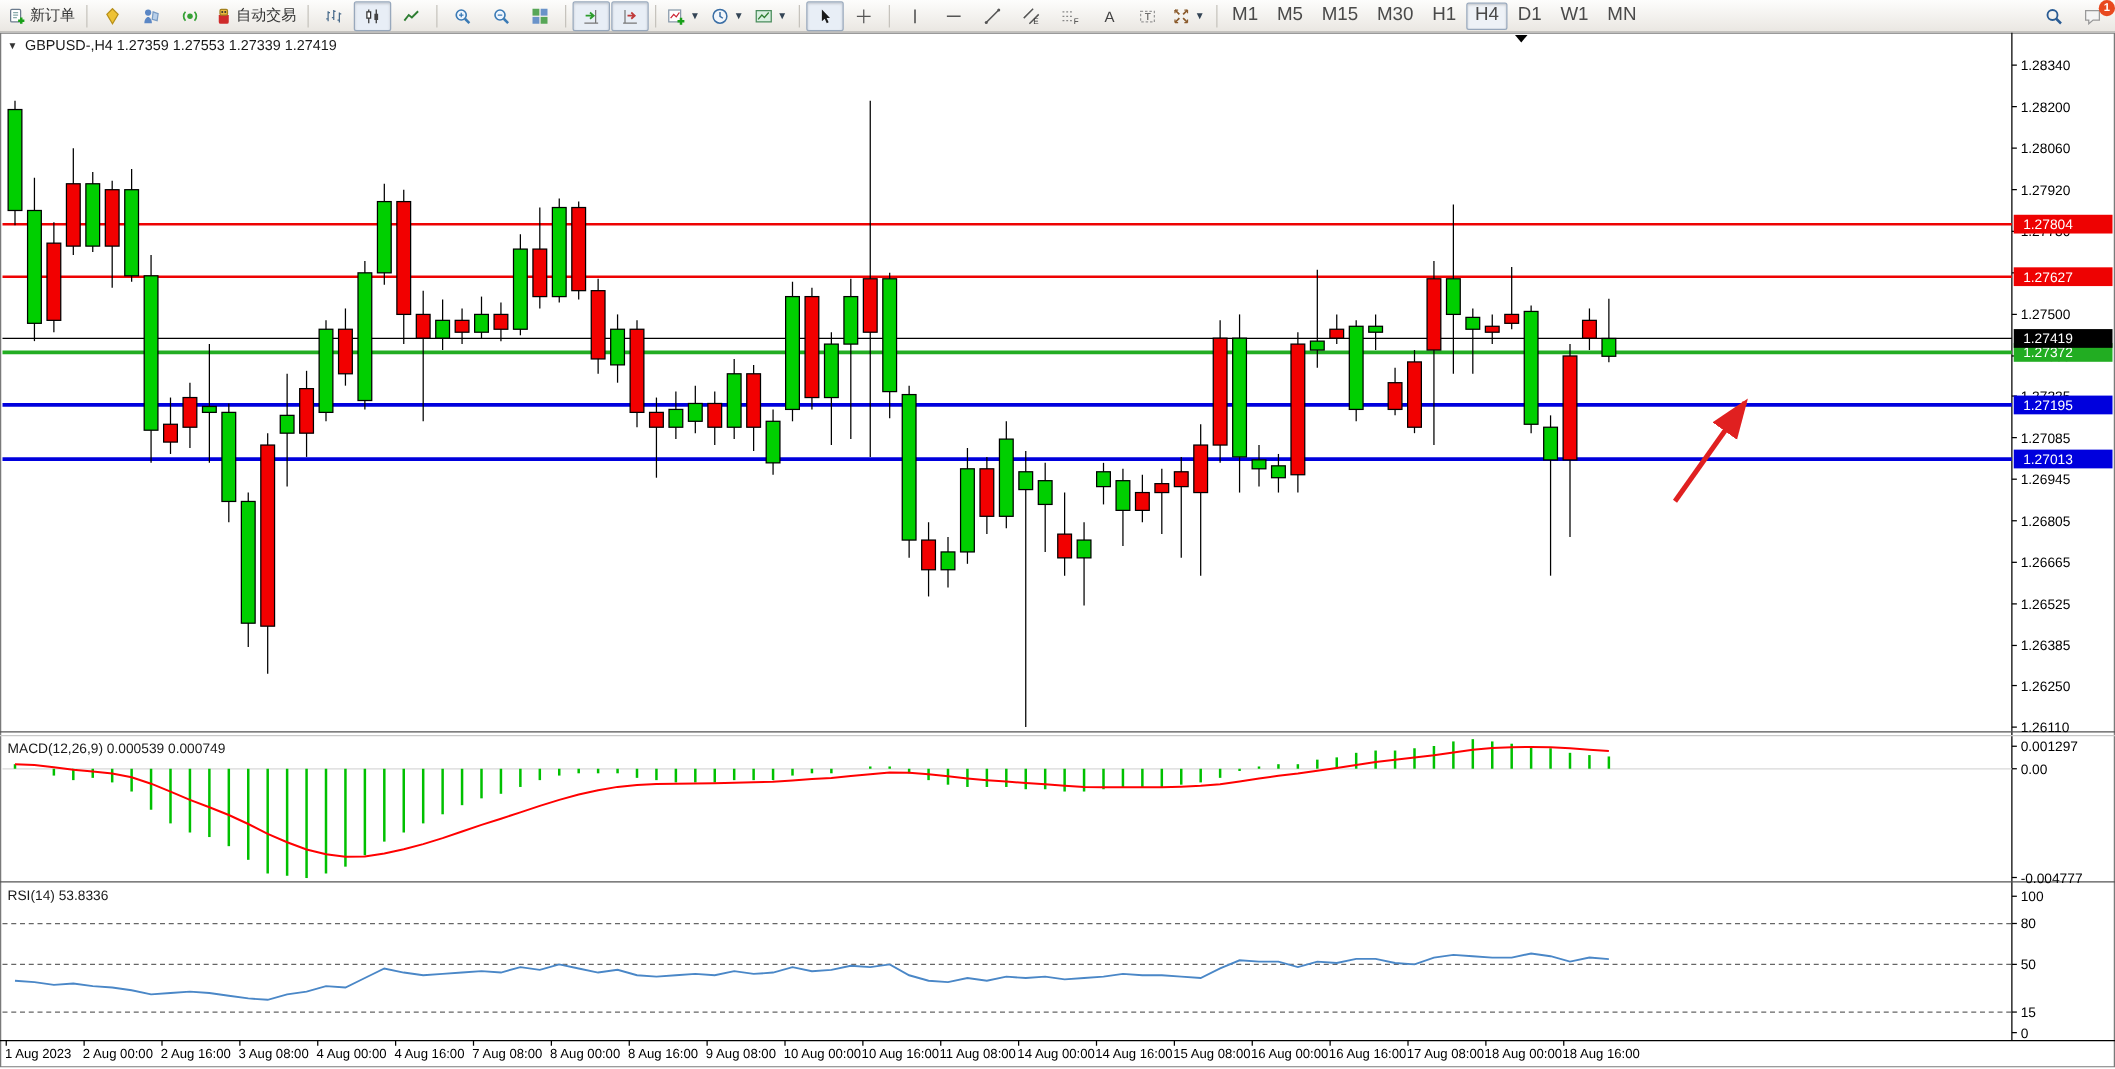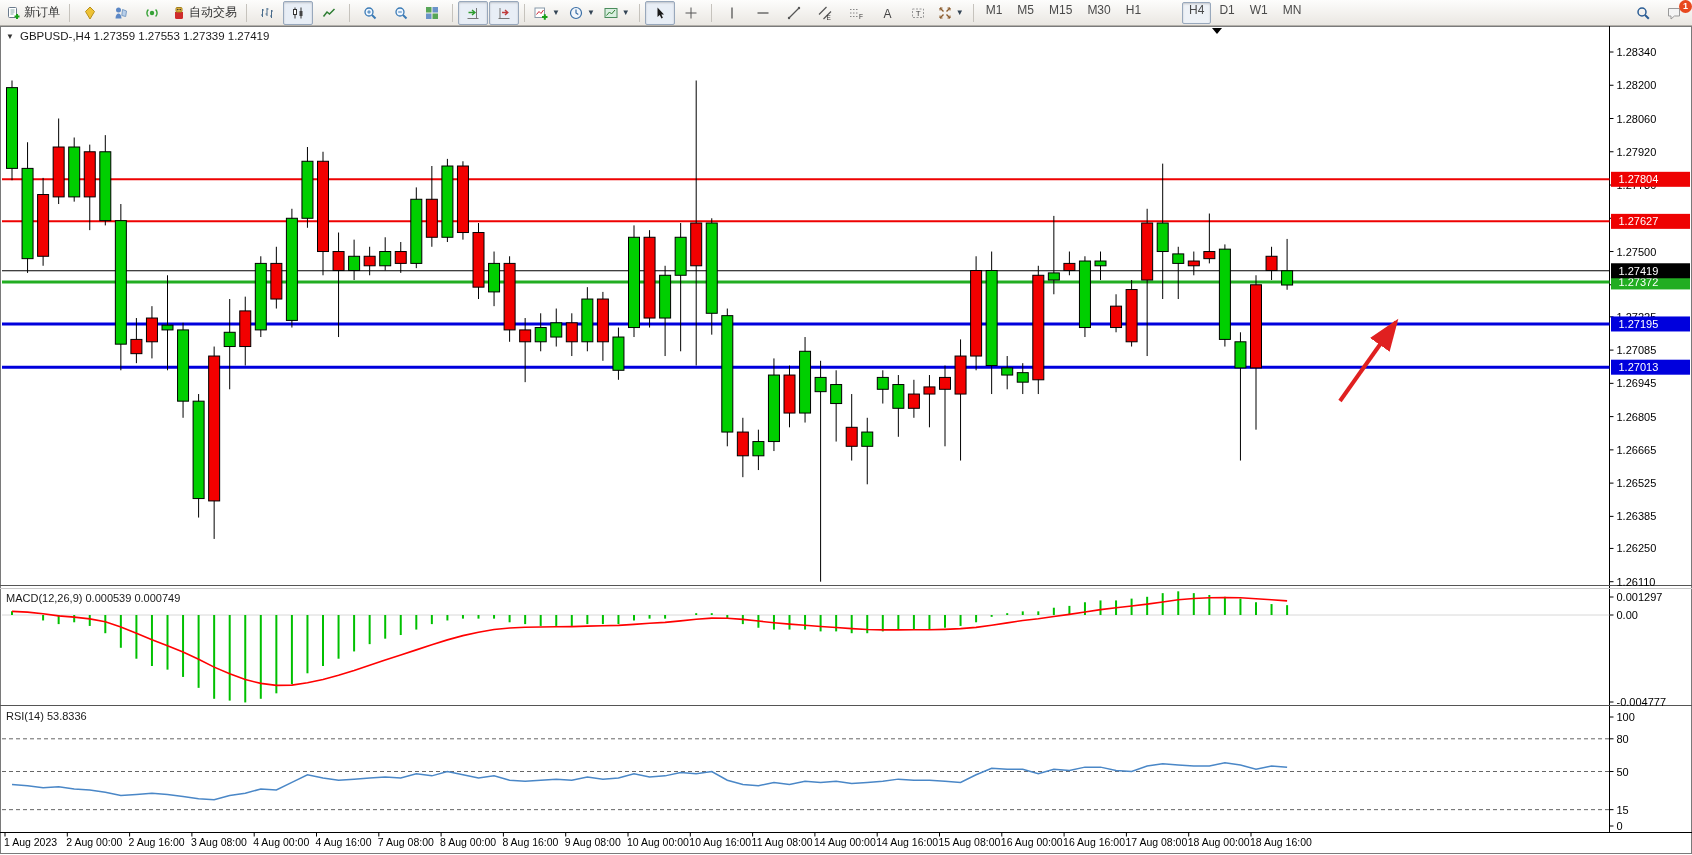--- a/index.html
+++ b/index.html
@@ -5,22 +5,22 @@
   html,body{margin:0;padding:0;background:#fff;}
   body{width:1692px;height:855px;overflow:hidden;font-family:"Liberation Sans",sans-serif;position:relative;}
   .toolbar{height:26px;background:linear-gradient(#fdfdfc,#eae7e2);border-bottom:1px solid #b3b0aa;
            display:flex;align-items:center;padding:0 3px;gap:1px;box-sizing:border-box;justify-content:flex-end;}
   .tb-btn{height:22px;min-width:22px;display:flex;align-items:center;justify-content:center;gap:3px;
           padding:0 3px;border:1px solid transparent;border-radius:2px;font-size:12px;color:#333;
           background:transparent;cursor:default;white-space:nowrap;}
   .tb-btn.pressed{background:#e8eef6;border:1px solid #98a8bc;box-shadow:inset 0 1px 2px rgba(0,0,0,.18);}
   .tb-btn .caret{font-size:8px;color:#345;margin-left:1px;}
   .tb-sep{width:1px;height:18px;background:#c6c3bd;margin:0 4px;}
-  .tf-btn{height:20px;padding:0 6px;font-size:12px;color:#4a4a4a;border:1px solid transparent;border-radius:2px;}
-  .tf-btn.pressed{background:#eef2f7;border:1px solid #98a8bc;box-shadow:inset 0 1px 2px rgba(0,0,0,.18);margin-left:33px;}
+  .tf-btn{height:20px;padding:0 6px;font-size:15px;color:#4a4a4a;border:1px solid transparent;border-radius:2px;}
+  .tf-btn.pressed{background:#eef2f7;border:1px solid #98a8bc;box-shadow:inset 0 1px 2px rgba(0,0,0,.18);}
   .spacer{flex:1;}
   .chat-wrap{position:relative;}
   .badge{position:absolute;top:-2px;right:-4px;background:#e8491f;color:#fff;border-radius:50%;
          font-size:9px;width:13px;height:13px;line-height:13px;text-align:center;font-weight:bold;}
   #chart-svg{display:block;}
   svg text{font-family:"Liberation Sans",sans-serif;}
 </style>
 </head>
 <body>
 

